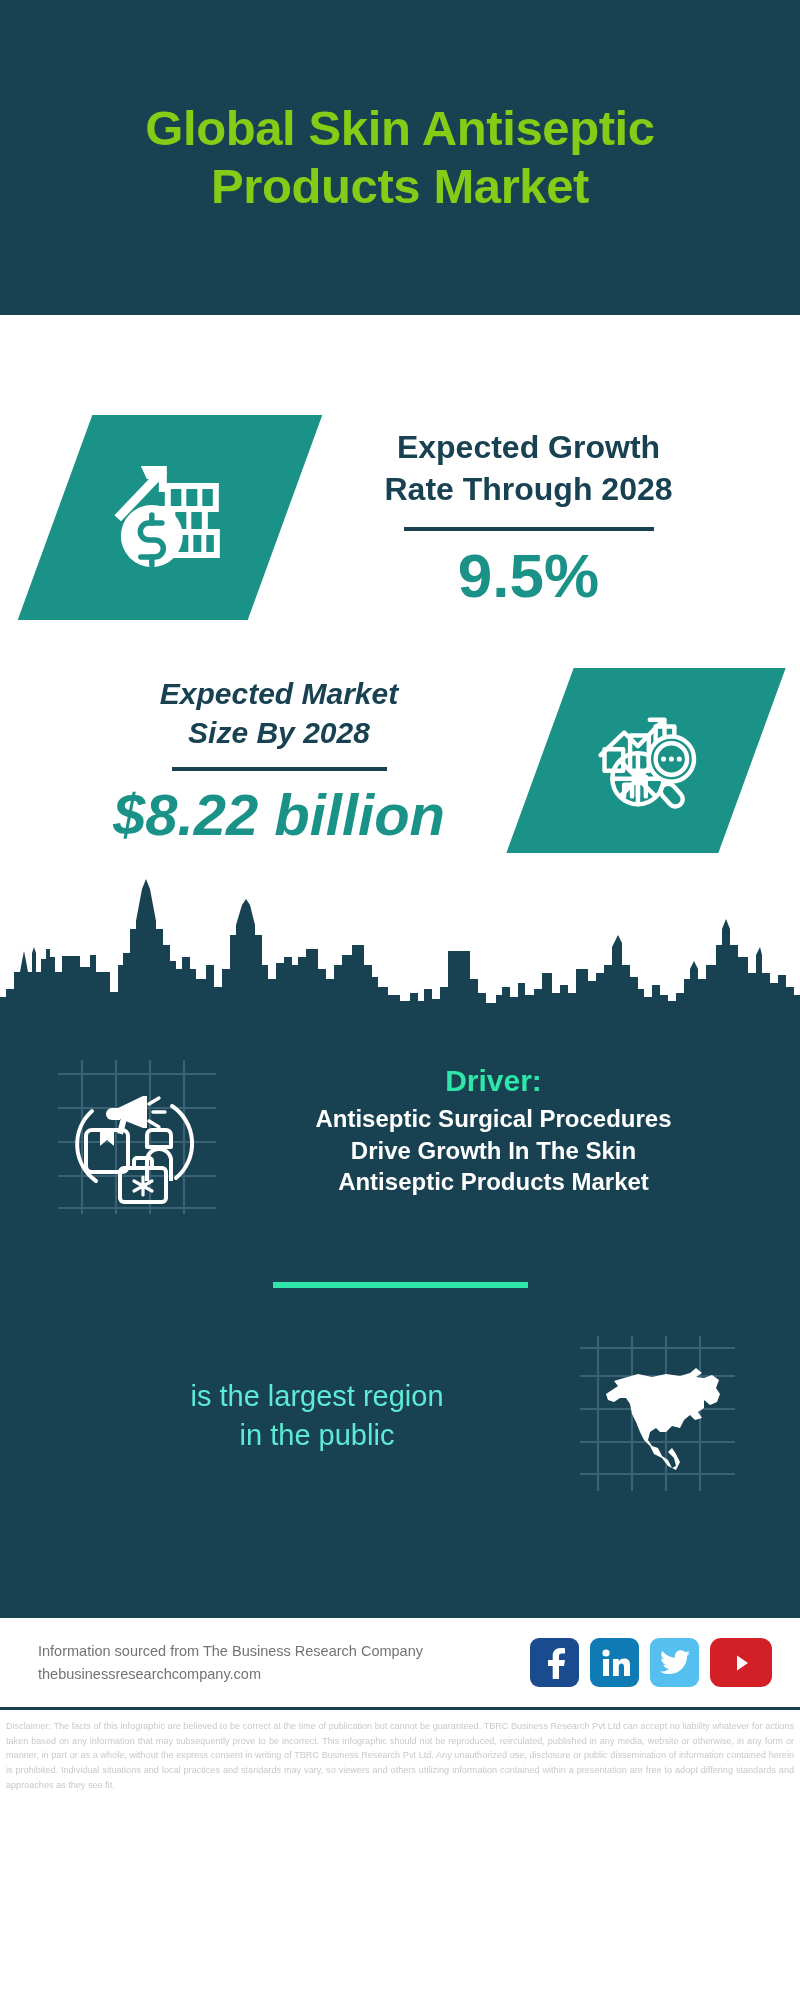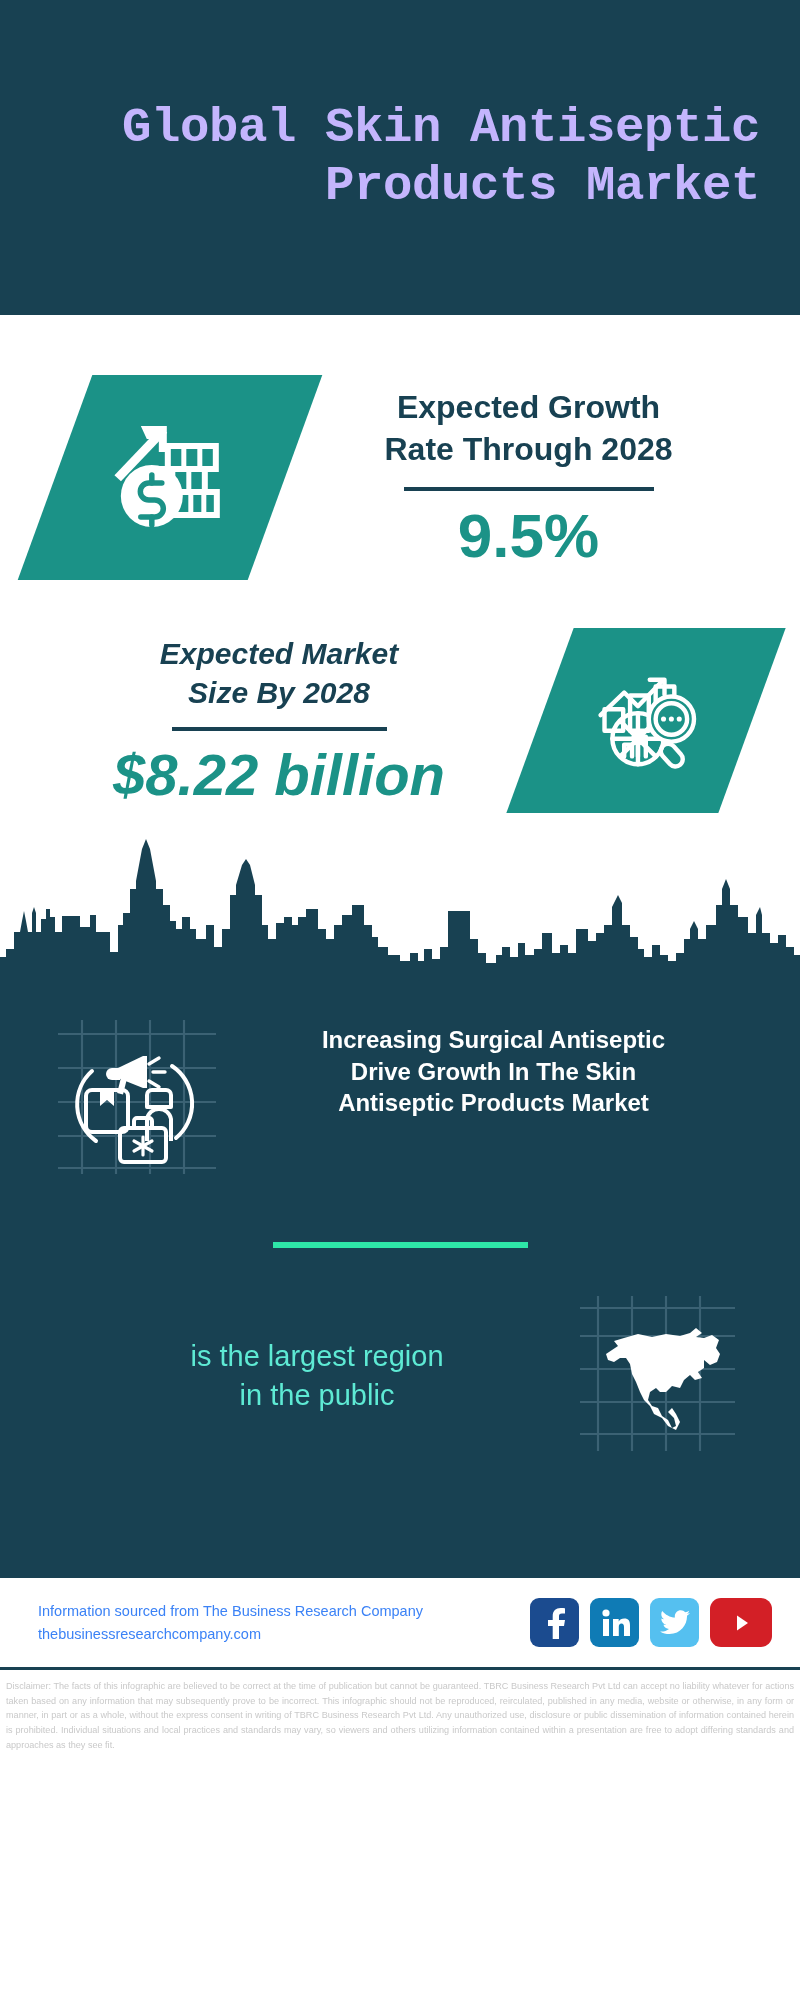--- a/index.html
+++ b/index.html
@@ -13,38 +13,38 @@
   }
 
   
   .header {
     background:#184152;
     height:315px;
     display:flex; align-items:center; justify-content:center;
     padding:0 40px;
   }
   .header h1 {
-    color:#c4b5fd;
+    color:#84cc16;
     font-size:49px;
     font-weight:bold;
     line-height:1.18;
-    text-align:right;
+    text-align:center;
     letter-spacing:-0.4px;
-    font-family:Liberation Mono, monospace;
   }
 
   
   .white-zone { background:#ffffff; position:relative; }
 
   
   .growth-row {
     display:flex; align-items:center;
     padding:55px 0 0 10px;
     position:relative;
     height:270px;
+    margin-top:40px;
   }
   .para-left {
     width:230px; height:205px;
     margin-left:45px;
     background:#1b9287;
     transform:skewX(-20deg);
     display:flex; align-items:center; justify-content:center;
     flex:none;
   }
   .para-left .inner { transform:skewX(20deg); display:flex; }
@@ -132,21 +132,21 @@
 
   
   .footer-bar {
     background:#ffffff;
     height:95px;
     display:flex; align-items:center; justify-content:space-between;
     padding:0 28px 0 38px;
     border-top:3px solid #184152;
     border-bottom:3px solid #184152;
   }
-  .source-text { color:#3b82f6; font-size:14.5px; line-height:1.55; }
+  .source-text { color:#737373; font-size:14.5px; line-height:1.55; }
   .social { display:flex; gap:11px; align-items:center; }
   .sbtn {
     width:49px; height:49px; border-radius:9px;
     display:flex; align-items:center; justify-content:center;
   }
   .sbtn.fb { background:#1b4b8f; }
   .sbtn.li { background:#0f7bb5; }
   .sbtn.tw { background:#55c0f0; }
   .sbtn.yt { background:#d31f26; border-radius:11px; width:62px; }
 
@@ -287,21 +287,22 @@
           <path d="M86 112 v-7 a3 3 0 0 1 3 -3 h12 a3 3 0 0 1 3 3 v7"></path>
         </g>
         <g fill="none" stroke="#ffffff" stroke-width="3.2" stroke-linecap="round">
           <line x1="95" y1="121" x2="95" y2="139"></line>
           <line x1="86" y1="125" x2="104" y2="135"></line>
           <line x1="104" y1="125" x2="86" y2="135"></line>
         </g>
       </svg>
     </div>
     <div class="driver-copy">
-      <div class="driver-body">Increasing Surgical Antiseptic</div>
+      <div class="driver-label">Driver:</div>
+      <div class="driver-body">Antiseptic Surgical Procedures</div>
       <div class="driver-body">Drive Growth In The Skin</div>
       <div class="driver-body">Antiseptic Products Market</div>
     </div>
   </div>
 
   <div class="mint-divider"></div>
 
   <div class="region-row">
     <div class="region-copy">
       <div class="region-sub">is the largest region</div>

